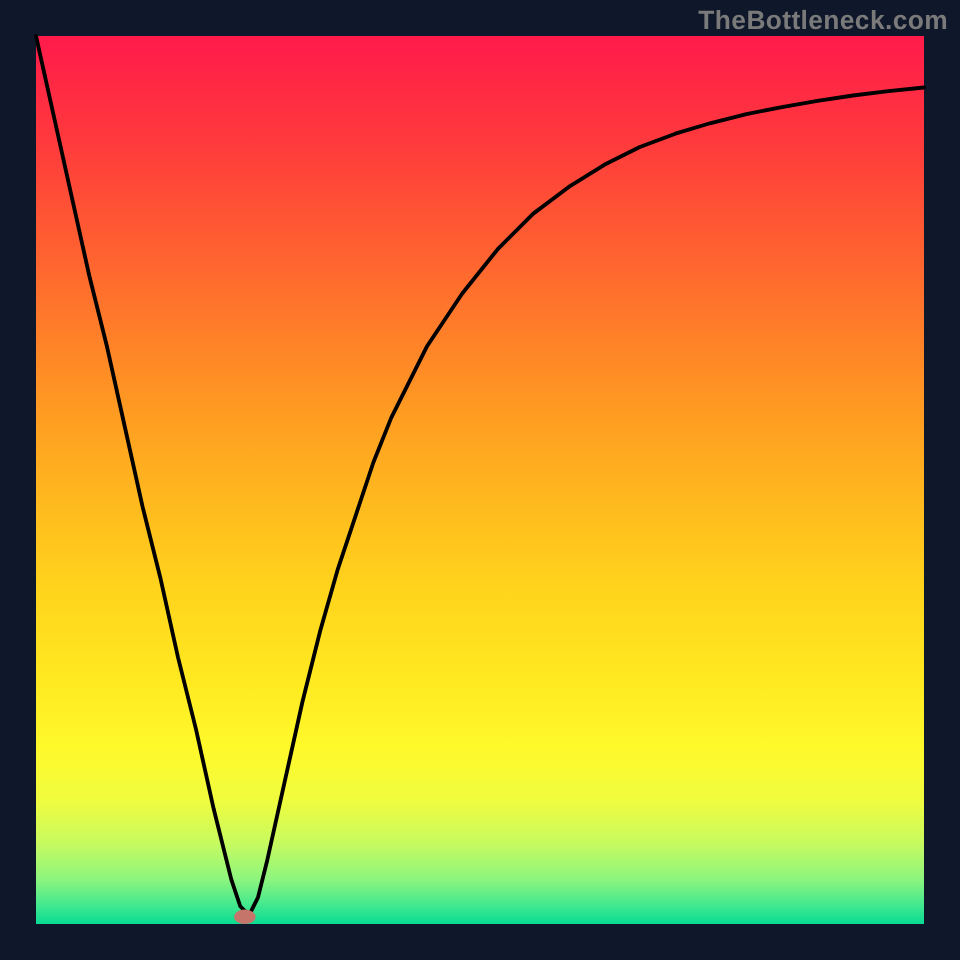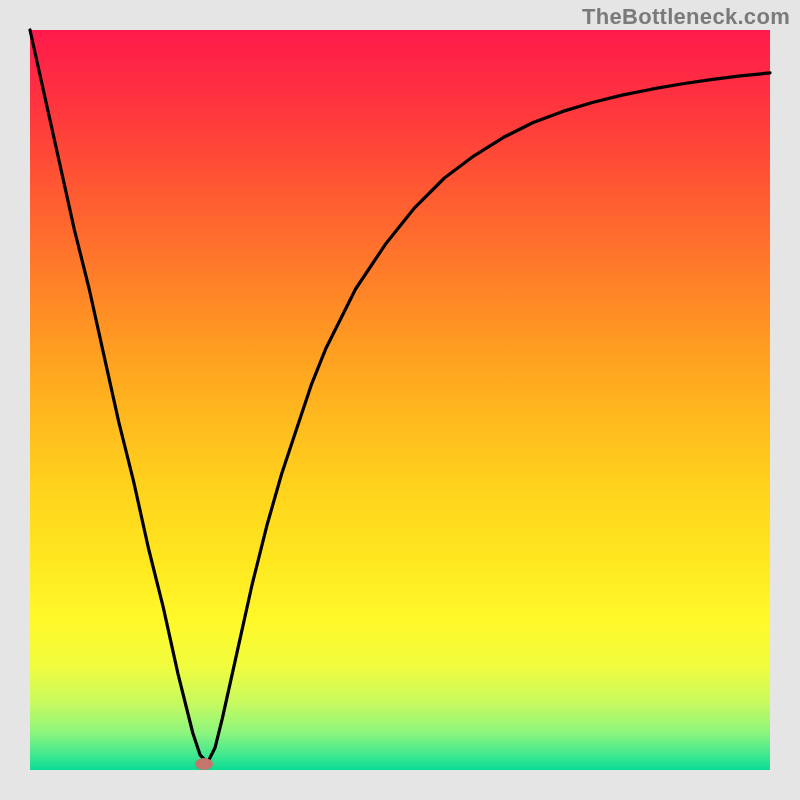--- a/index.html
+++ b/index.html
@@ -7,21 +7,21 @@
     padding: 0;
     width: 800px;
     height: 800px;
     background: #000;
     overflow: hidden;
   }
   .frame {
     position: relative;
     width: 800px;
     height: 800px;
-    background: #e5e5e5;
+    background: #0f172a;
   }
   .plot-area {
     position: absolute;
     left: 30px;
     top: 30px;
     width: 740px;
     height: 740px;
     background: linear-gradient(
       to bottom,
       #ff1a4b 0%,

